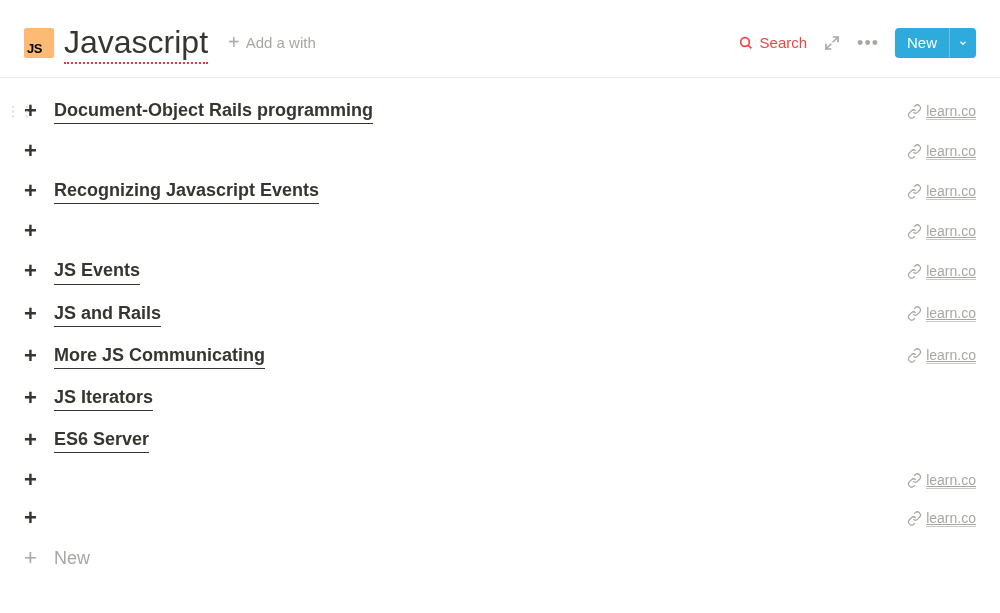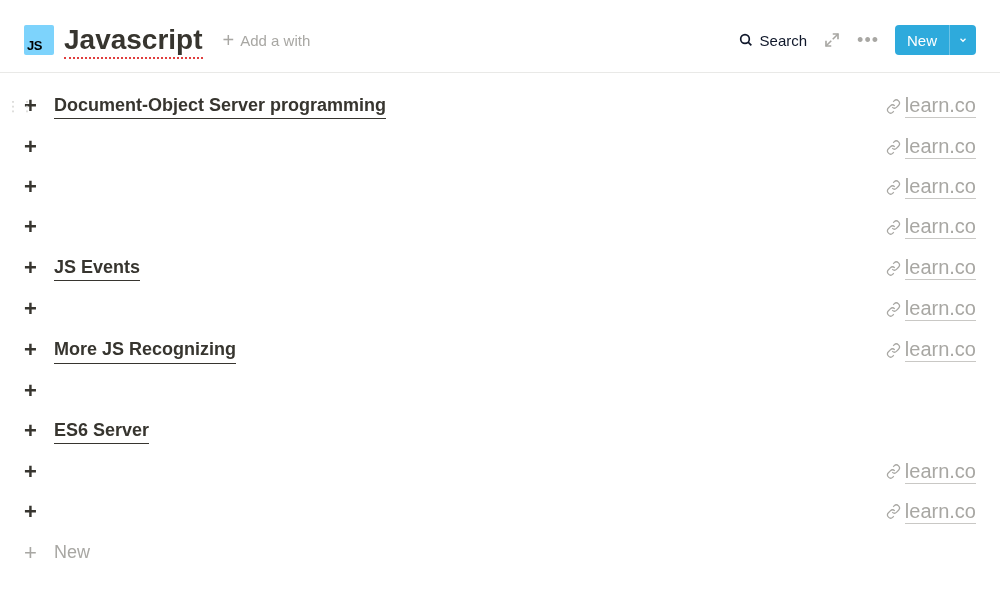--- a/index.html
+++ b/index.html
@@ -17,35 +17,35 @@
     }
     .header {
       display: flex;
       align-items: center;
       padding: 24px 24px 16px 24px;
       border-bottom: 1px solid #e9e9e7;
     }
     .page-icon {
       width: 30px;
       height: 30px;
-      background: #7dd3fc;
+      background: #fdba74;
       display: flex;
       align-items: flex-end;
       justify-content: flex-start;
       padding: 2px 3px;
       font-weight: bold;
       font-size: 13px;
       color: #000;
       margin-right: 10px;
       border-radius: 2px;
       letter-spacing: -0.5px;
     }
     .page-title {
-      font-size: 28px;
-      font-weight: 700;
+      font-size: 32px;
+      font-weight: 400;
       color: #37352f;
       position: relative;
     }
     .page-title::after {
       content: "";
       display: block;
       position: absolute;
       bottom: -3px;
       left: 0;
       right: 0;
@@ -68,21 +68,21 @@
     }
     .header-right {
       margin-left: auto;
       display: flex;
       align-items: center;
       gap: 16px;
     }
     .search-wrap {
       display: flex;
       align-items: center;
-      color: #0f172a;
+      color: #ef4444;
       font-size: 15px;
       cursor: pointer;
     }
     .search-icon {
       width: 16px;
       height: 16px;
       margin-right: 6px;
     }
     .expand-icon {
       width: 18px;
@@ -163,21 +163,22 @@
       color: #37352f;
       border-bottom: 1px solid #37352f;
       cursor: pointer;
       line-height: 1.4;
     }
     .row-link {
       margin-left: auto;
       display: flex;
       align-items: center;
       color: #a8a7a3;
-      font-size: 20px;
+      font-size: 14px;
+      text-decoration: underline;
     }
     .link-icon {
       width: 15px;
       height: 15px;
       margin-right: 4px;
     }
     .link-text {
       border-bottom: 1px solid #c9c8c5;
       cursor: pointer;
     }
@@ -227,41 +228,42 @@
         </svg>
       </button>
     </div>
   </div>
 </div>
 
 <div class="list" id="list-container">
     <div class="row">
       <span class="drag-handle">⋮⋮</span>
       <span class="toggle-plus">+</span>
-      <span class="row-title">Document-Object Server programming</span>
-      <span class="row-link">
-        <svg class="link-icon" viewBox="0 0 24 24" fill="none" stroke="currentColor" stroke-width="2">
-  <path d="M10 13a5 5 0 0 0 7.07 0l3-3a5 5 0 0 0-7.07-7.07l-1.5 1.5"></path>
-  <path d="M14 11a5 5 0 0 0-7.07 0l-3 3a5 5 0 0 0 7.07 7.07l1.5-1.5"></path>
-</svg>
-        <span class="link-text">learn.co</span>
-      </span>
-    </div>
-    <div class="row">
-      <span class="toggle-plus">+</span>
-      <span class="row-link">
-        <svg class="link-icon" viewBox="0 0 24 24" fill="none" stroke="currentColor" stroke-width="2">
-  <path d="M10 13a5 5 0 0 0 7.07 0l3-3a5 5 0 0 0-7.07-7.07l-1.5 1.5"></path>
-  <path d="M14 11a5 5 0 0 0-7.07 0l-3 3a5 5 0 0 0 7.07 7.07l1.5-1.5"></path>
-</svg>
-        <span class="link-text">learn.co</span>
-      </span>
-    </div>
-    <div class="row">
-      <span class="toggle-plus">+</span>
+      <span class="row-title">Document-Object Rails programming</span>
+      <span class="row-link">
+        <svg class="link-icon" viewBox="0 0 24 24" fill="none" stroke="currentColor" stroke-width="2">
+  <path d="M10 13a5 5 0 0 0 7.07 0l3-3a5 5 0 0 0-7.07-7.07l-1.5 1.5"></path>
+  <path d="M14 11a5 5 0 0 0-7.07 0l-3 3a5 5 0 0 0 7.07 7.07l1.5-1.5"></path>
+</svg>
+        <span class="link-text">learn.co</span>
+      </span>
+    </div>
+    <div class="row">
+      <span class="toggle-plus">+</span>
+      <span class="row-link">
+        <svg class="link-icon" viewBox="0 0 24 24" fill="none" stroke="currentColor" stroke-width="2">
+  <path d="M10 13a5 5 0 0 0 7.07 0l3-3a5 5 0 0 0-7.07-7.07l-1.5 1.5"></path>
+  <path d="M14 11a5 5 0 0 0-7.07 0l-3 3a5 5 0 0 0 7.07 7.07l1.5-1.5"></path>
+</svg>
+        <span class="link-text">learn.co</span>
+      </span>
+    </div>
+    <div class="row">
+      <span class="toggle-plus">+</span>
+      <span class="row-title">Recognizing Javascript Events</span>
       <span class="row-link">
         <svg class="link-icon" viewBox="0 0 24 24" fill="none" stroke="currentColor" stroke-width="2">
   <path d="M10 13a5 5 0 0 0 7.07 0l3-3a5 5 0 0 0-7.07-7.07l-1.5 1.5"></path>
   <path d="M14 11a5 5 0 0 0-7.07 0l-3 3a5 5 0 0 0 7.07 7.07l1.5-1.5"></path>
 </svg>
         <span class="link-text">learn.co</span>
       </span>
     </div>
     <div class="row">
       <span class="toggle-plus">+</span>
@@ -279,41 +281,43 @@
       <span class="row-link">
         <svg class="link-icon" viewBox="0 0 24 24" fill="none" stroke="currentColor" stroke-width="2">
   <path d="M10 13a5 5 0 0 0 7.07 0l3-3a5 5 0 0 0-7.07-7.07l-1.5 1.5"></path>
   <path d="M14 11a5 5 0 0 0-7.07 0l-3 3a5 5 0 0 0 7.07 7.07l1.5-1.5"></path>
 </svg>
         <span class="link-text">learn.co</span>
       </span>
     </div>
     <div class="row">
       <span class="toggle-plus">+</span>
-      <span class="row-link">
-        <svg class="link-icon" viewBox="0 0 24 24" fill="none" stroke="currentColor" stroke-width="2">
-  <path d="M10 13a5 5 0 0 0 7.07 0l3-3a5 5 0 0 0-7.07-7.07l-1.5 1.5"></path>
-  <path d="M14 11a5 5 0 0 0-7.07 0l-3 3a5 5 0 0 0 7.07 7.07l1.5-1.5"></path>
-</svg>
-        <span class="link-text">learn.co</span>
-      </span>
-    </div>
-    <div class="row">
-      <span class="toggle-plus">+</span>
-      <span class="row-title">More JS Recognizing</span>
-      <span class="row-link">
-        <svg class="link-icon" viewBox="0 0 24 24" fill="none" stroke="currentColor" stroke-width="2">
-  <path d="M10 13a5 5 0 0 0 7.07 0l3-3a5 5 0 0 0-7.07-7.07l-1.5 1.5"></path>
-  <path d="M14 11a5 5 0 0 0-7.07 0l-3 3a5 5 0 0 0 7.07 7.07l1.5-1.5"></path>
-</svg>
-        <span class="link-text">learn.co</span>
-      </span>
-    </div>
-    <div class="row">
-      <span class="toggle-plus">+</span>
+      <span class="row-title">JS and Rails</span>
+      <span class="row-link">
+        <svg class="link-icon" viewBox="0 0 24 24" fill="none" stroke="currentColor" stroke-width="2">
+  <path d="M10 13a5 5 0 0 0 7.07 0l3-3a5 5 0 0 0-7.07-7.07l-1.5 1.5"></path>
+  <path d="M14 11a5 5 0 0 0-7.07 0l-3 3a5 5 0 0 0 7.07 7.07l1.5-1.5"></path>
+</svg>
+        <span class="link-text">learn.co</span>
+      </span>
+    </div>
+    <div class="row">
+      <span class="toggle-plus">+</span>
+      <span class="row-title">More JS Communicating</span>
+      <span class="row-link">
+        <svg class="link-icon" viewBox="0 0 24 24" fill="none" stroke="currentColor" stroke-width="2">
+  <path d="M10 13a5 5 0 0 0 7.07 0l3-3a5 5 0 0 0-7.07-7.07l-1.5 1.5"></path>
+  <path d="M14 11a5 5 0 0 0-7.07 0l-3 3a5 5 0 0 0 7.07 7.07l1.5-1.5"></path>
+</svg>
+        <span class="link-text">learn.co</span>
+      </span>
+    </div>
+    <div class="row">
+      <span class="toggle-plus">+</span>
+      <span class="row-title">JS Iterators</span>
     </div>
     <div class="row">
       <span class="toggle-plus">+</span>
       <span class="row-title">ES6 Server</span>
     </div>
     <div class="row">
       <span class="toggle-plus">+</span>
       <span class="row-link">
         <svg class="link-icon" viewBox="0 0 24 24" fill="none" stroke="currentColor" stroke-width="2">
   <path d="M10 13a5 5 0 0 0 7.07 0l3-3a5 5 0 0 0-7.07-7.07l-1.5 1.5"></path>

